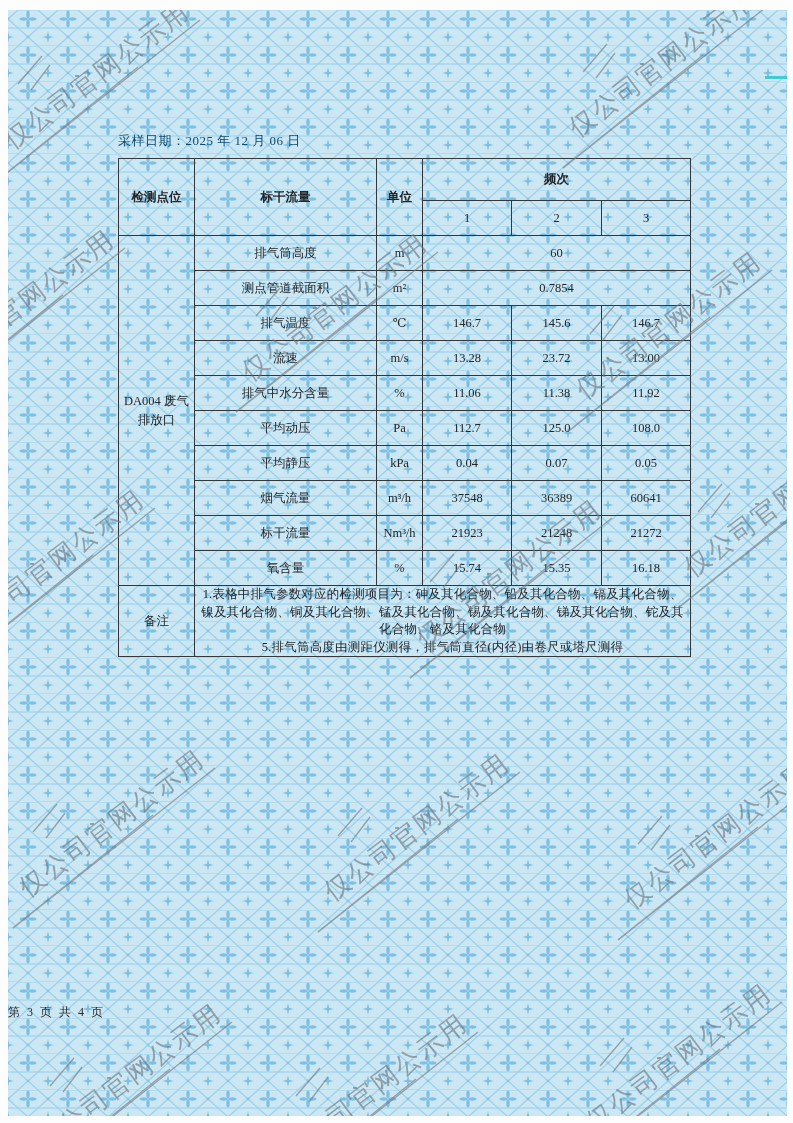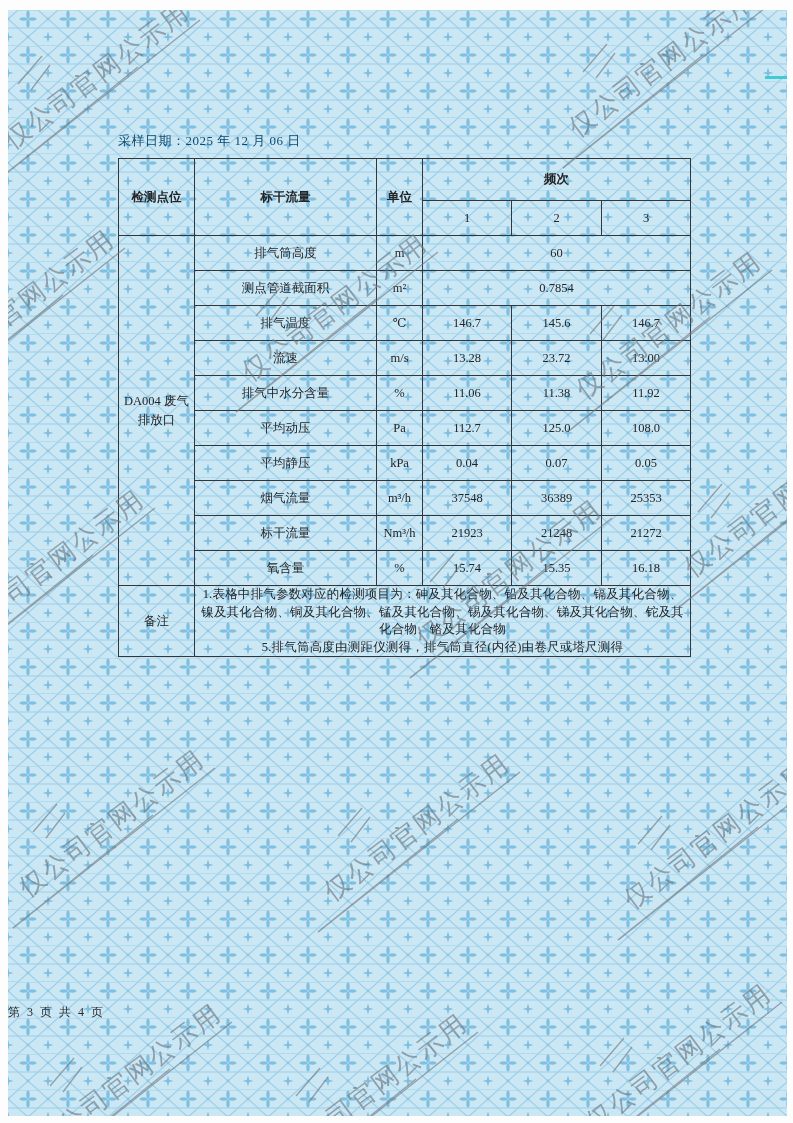--- a/index.html
+++ b/index.html
@@ -158,21 +158,21 @@
             <td>kPa</td>
             <td>0.04</td>
             <td>0.07</td>
             <td>0.05</td>
           </tr>
           <tr class="datarow">
             <td>烟气流量</td>
             <td>m³/h</td>
             <td>37548</td>
             <td>36389</td>
-            <td>25353</td>
+            <td>60641</td>
           </tr>
           <tr class="datarow">
             <td>标干流量</td>
             <td>Nm³/h</td>
             <td>21923</td>
             <td>21248</td>
             <td>21272</td>
           </tr>
           <tr class="datarow">
             <td>氧含量</td>

